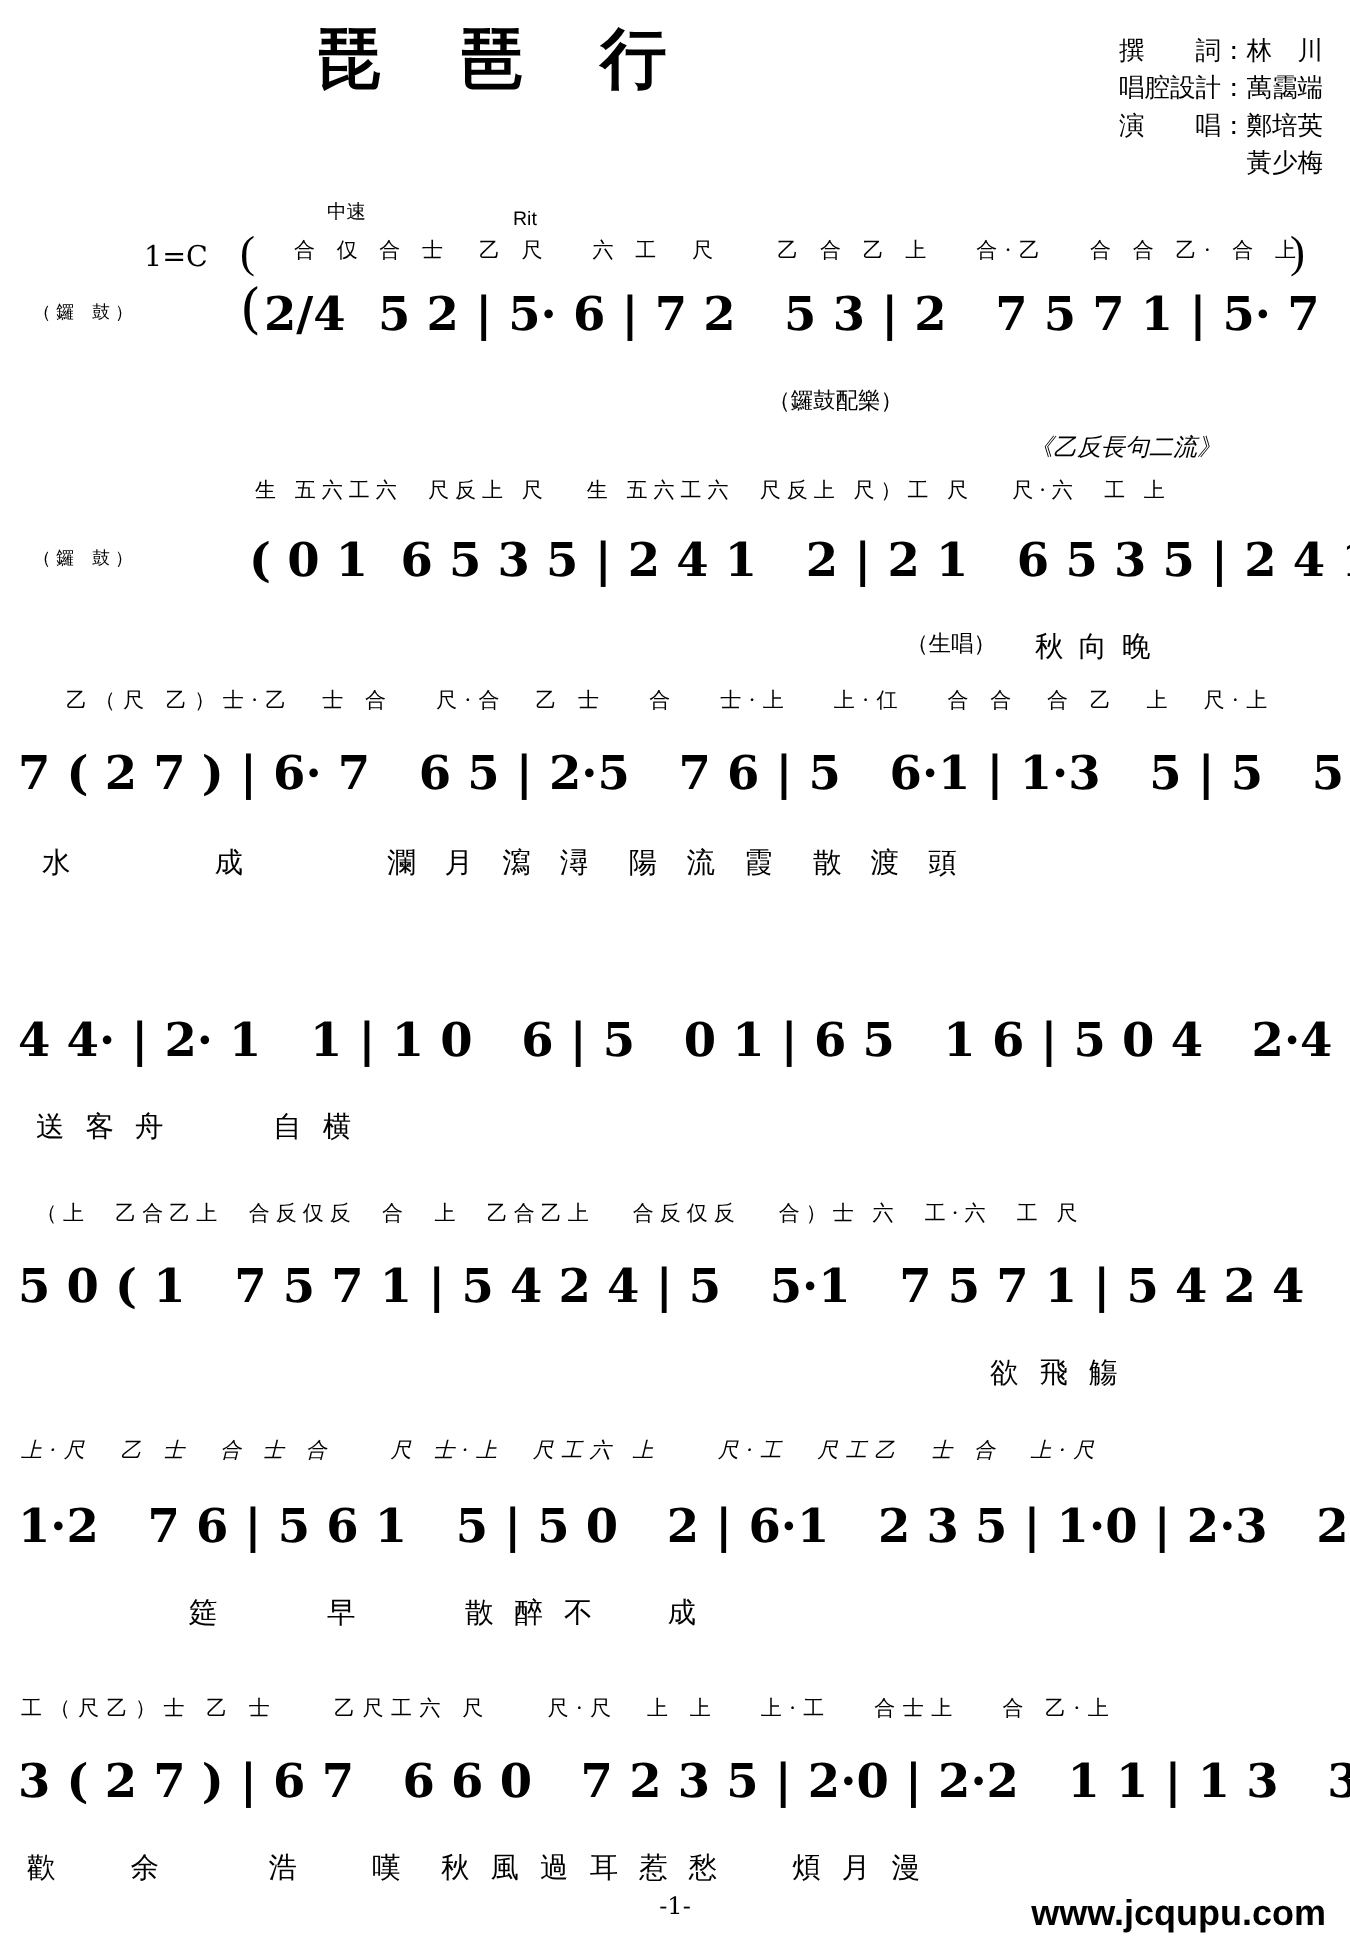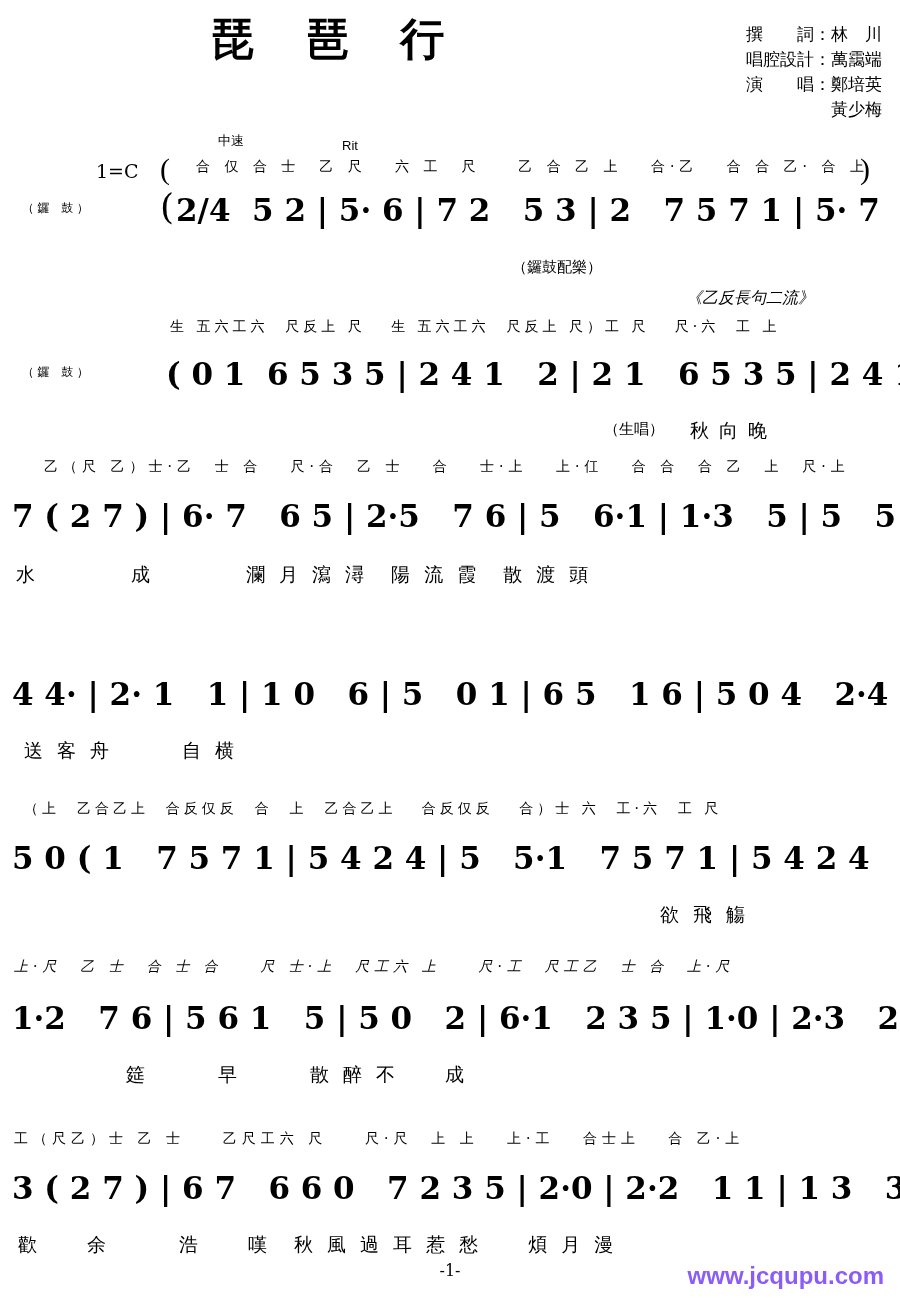--- a/index.html
+++ b/index.html
@@ -50,21 +50,21 @@
     white-space:pre;
   }
 
   .page-num{
     position:absolute;left:0;width:900px;bottom:18px;text-align:center;
     font-size:16px;font-family:"DejaVu Serif",serif;
   }
   .watermark{
     position:absolute;right:16px;bottom:8px;
     font-family:"Liberation Sans",sans-serif;
-    font-size:24px;font-weight:bold;color:#8b5cf6;
+    font-size:24px;font-weight:bold;color:#000000;
     letter-spacing:0px;
   }
 </style>
 </head>
 <body>
 
 <div class="sheet">
 
   <div class="title">琵 琶 行</div>
   <div class="credits">
@@ -88,21 +88,21 @@
 
   <div class="abs style-note" style="left:686px;top:288px;">《乙反長句二流》</div>
   <div class="abs label" style="left:22px;top:364px;">（ 鑼　鼓 ）</div>
   <div class="abs gongche" style="left:170px;top:318px;letter-spacing:4px;">生 五六工六  尺反上 尺   生 五六工六  尺反上 尺）工 尺   尺·六  工 上</div>
   <div class="abs notes" style="left:166px;top:356px;">( 0 1  6 5 3 5 | 2 4 1   2 | 2 1   6 5 3 5 | 2 4 1   2 ) 3 2 | 2·5 3 1</div>
   <div class="abs small-note" style="left:604px;top:420px;">（生唱）</div>
   <div class="abs lyric" style="left:690px;top:418px;">秋 向 晚</div>
 
   <div class="abs gongche" style="left:14px;top:458px;letter-spacing:5px;margin-left:30px;">乙（尺 乙）士·乙  士 合   尺·合  乙 士   合   士·上   上·仜   合 合  合 乙  上  尺·上</div>
   <div class="abs notes" style="left:12px;top:498px;">7 ( 2 7 ) | 6· 7   6 5 | 2·5   7 6 | 5   6·1 | 1·3   5 | 5   5 7 | 1 2·1</div>
-  <div class="abs lyric" style="left:16px;top:562px;letter-spacing:4px;">水　　　　成　　　　瀾 月 瀉 潯　陽 流 霞　散 渡 頭</div>
+  <div class="abs lyric" style="left:28px;top:562px;letter-spacing:4px;font-family:Liberation Mono, monospace;">水　　　　成　　　　瀾 月 瀉 潯　陽 流 霞　散 渡 頭</div>
 
   <div class="abs notes" style="left:12px;top:676px;">4 4· | 2· 1   1 | 1 0   6 | 5   0 1 | 6 5   1 6 | 5 0 4   2·4 | 5</div>
   <div class="abs lyric" style="left:24px;top:738px;letter-spacing:4px;">送 客 舟　　　自 横</div>
 
   <div class="abs gongche" style="left:24px;top:800px;letter-spacing:4px;">（上  乙合乙上  合反仅反  合  上  乙合乙上   合反仅反   合）士 六  工·六  工 尺</div>
   <div class="abs notes" style="left:12px;top:840px;">5 0 ( 1   7 5 7 1 | 5 4 2 4 | 5   5·1   7 5 7 1 | 5 4 2 4   5 ) 6 5 | 3·5   3 2</div>
   <div class="abs lyric" style="left:660px;top:902px;letter-spacing:4px;">欲 飛 觴</div>
 
   <div class="abs gongche" style="left:14px;top:958px;letter-spacing:5px;font-style:italic;">上·尺  乙 士  合 士 合    尺 士·上  尺工六 上    尺·工  尺工乙  士 合  上·尺</div>
   <div class="abs notes" style="left:12px;top:1000px;">1·2   7 6 | 5 6 1   5 | 5 0   2 | 6·1   2 3 5 | 1·0 | 2·3   2 3 7 | 6 5   1·2</div>

